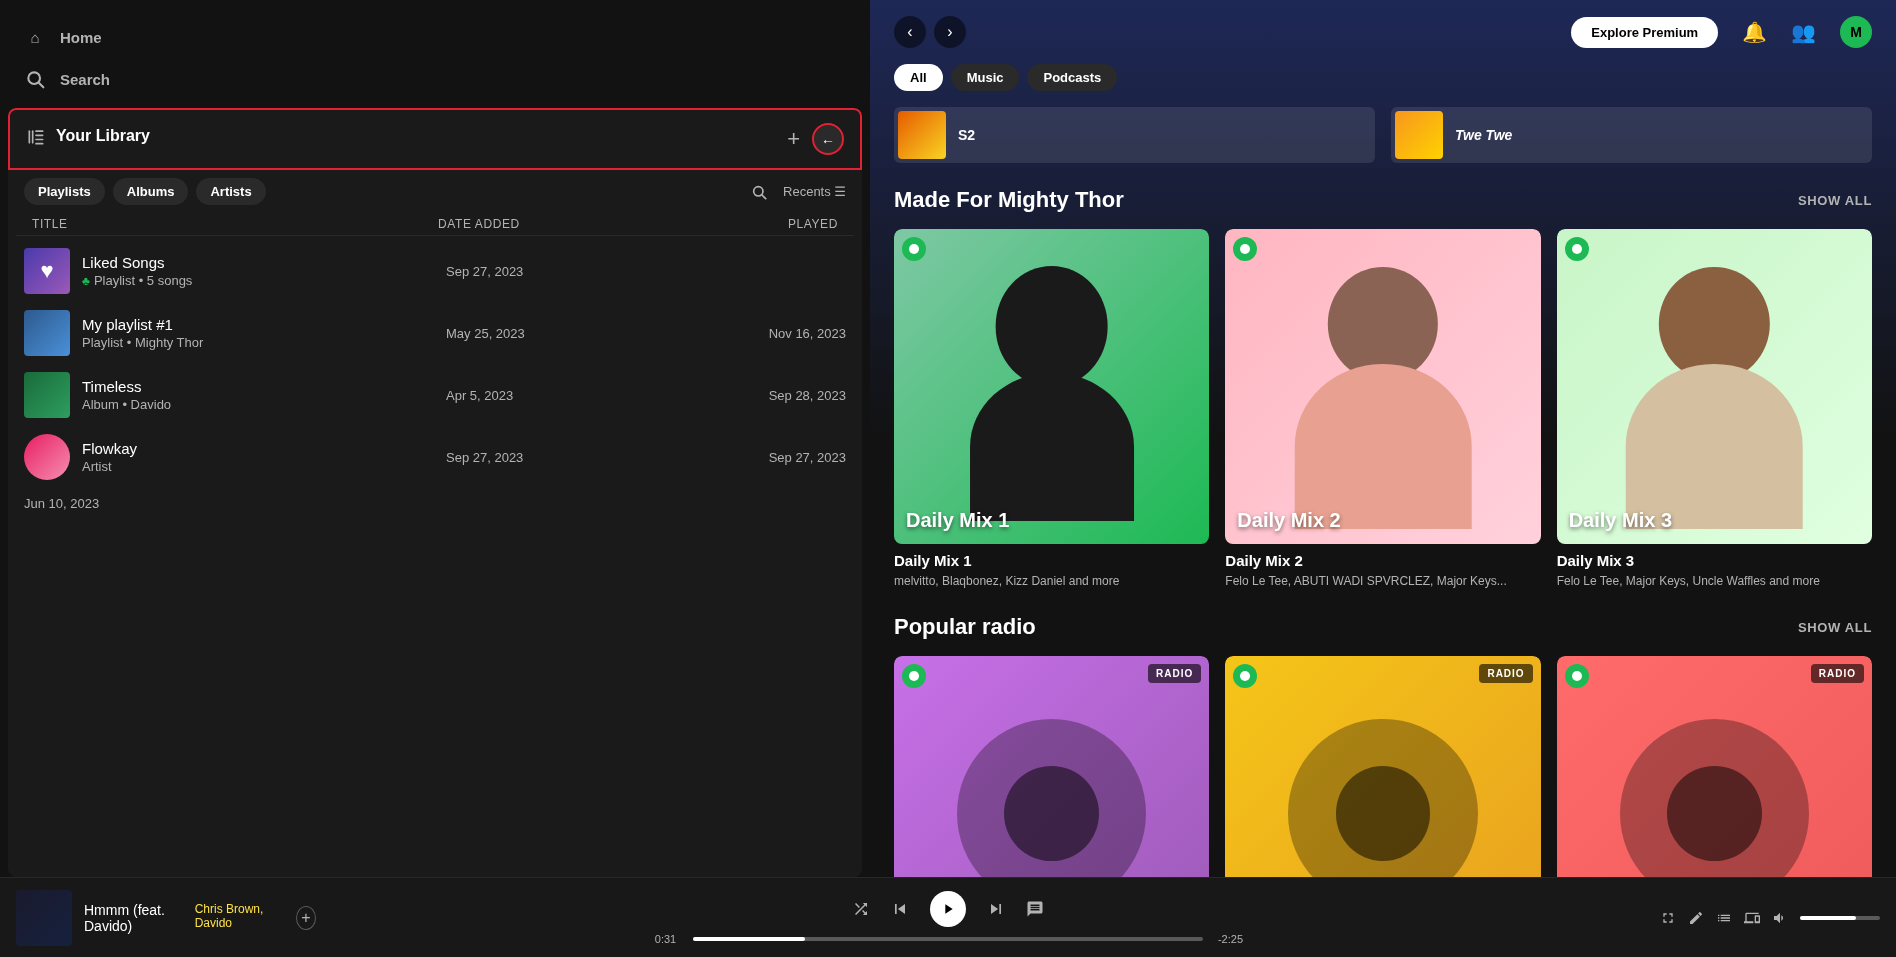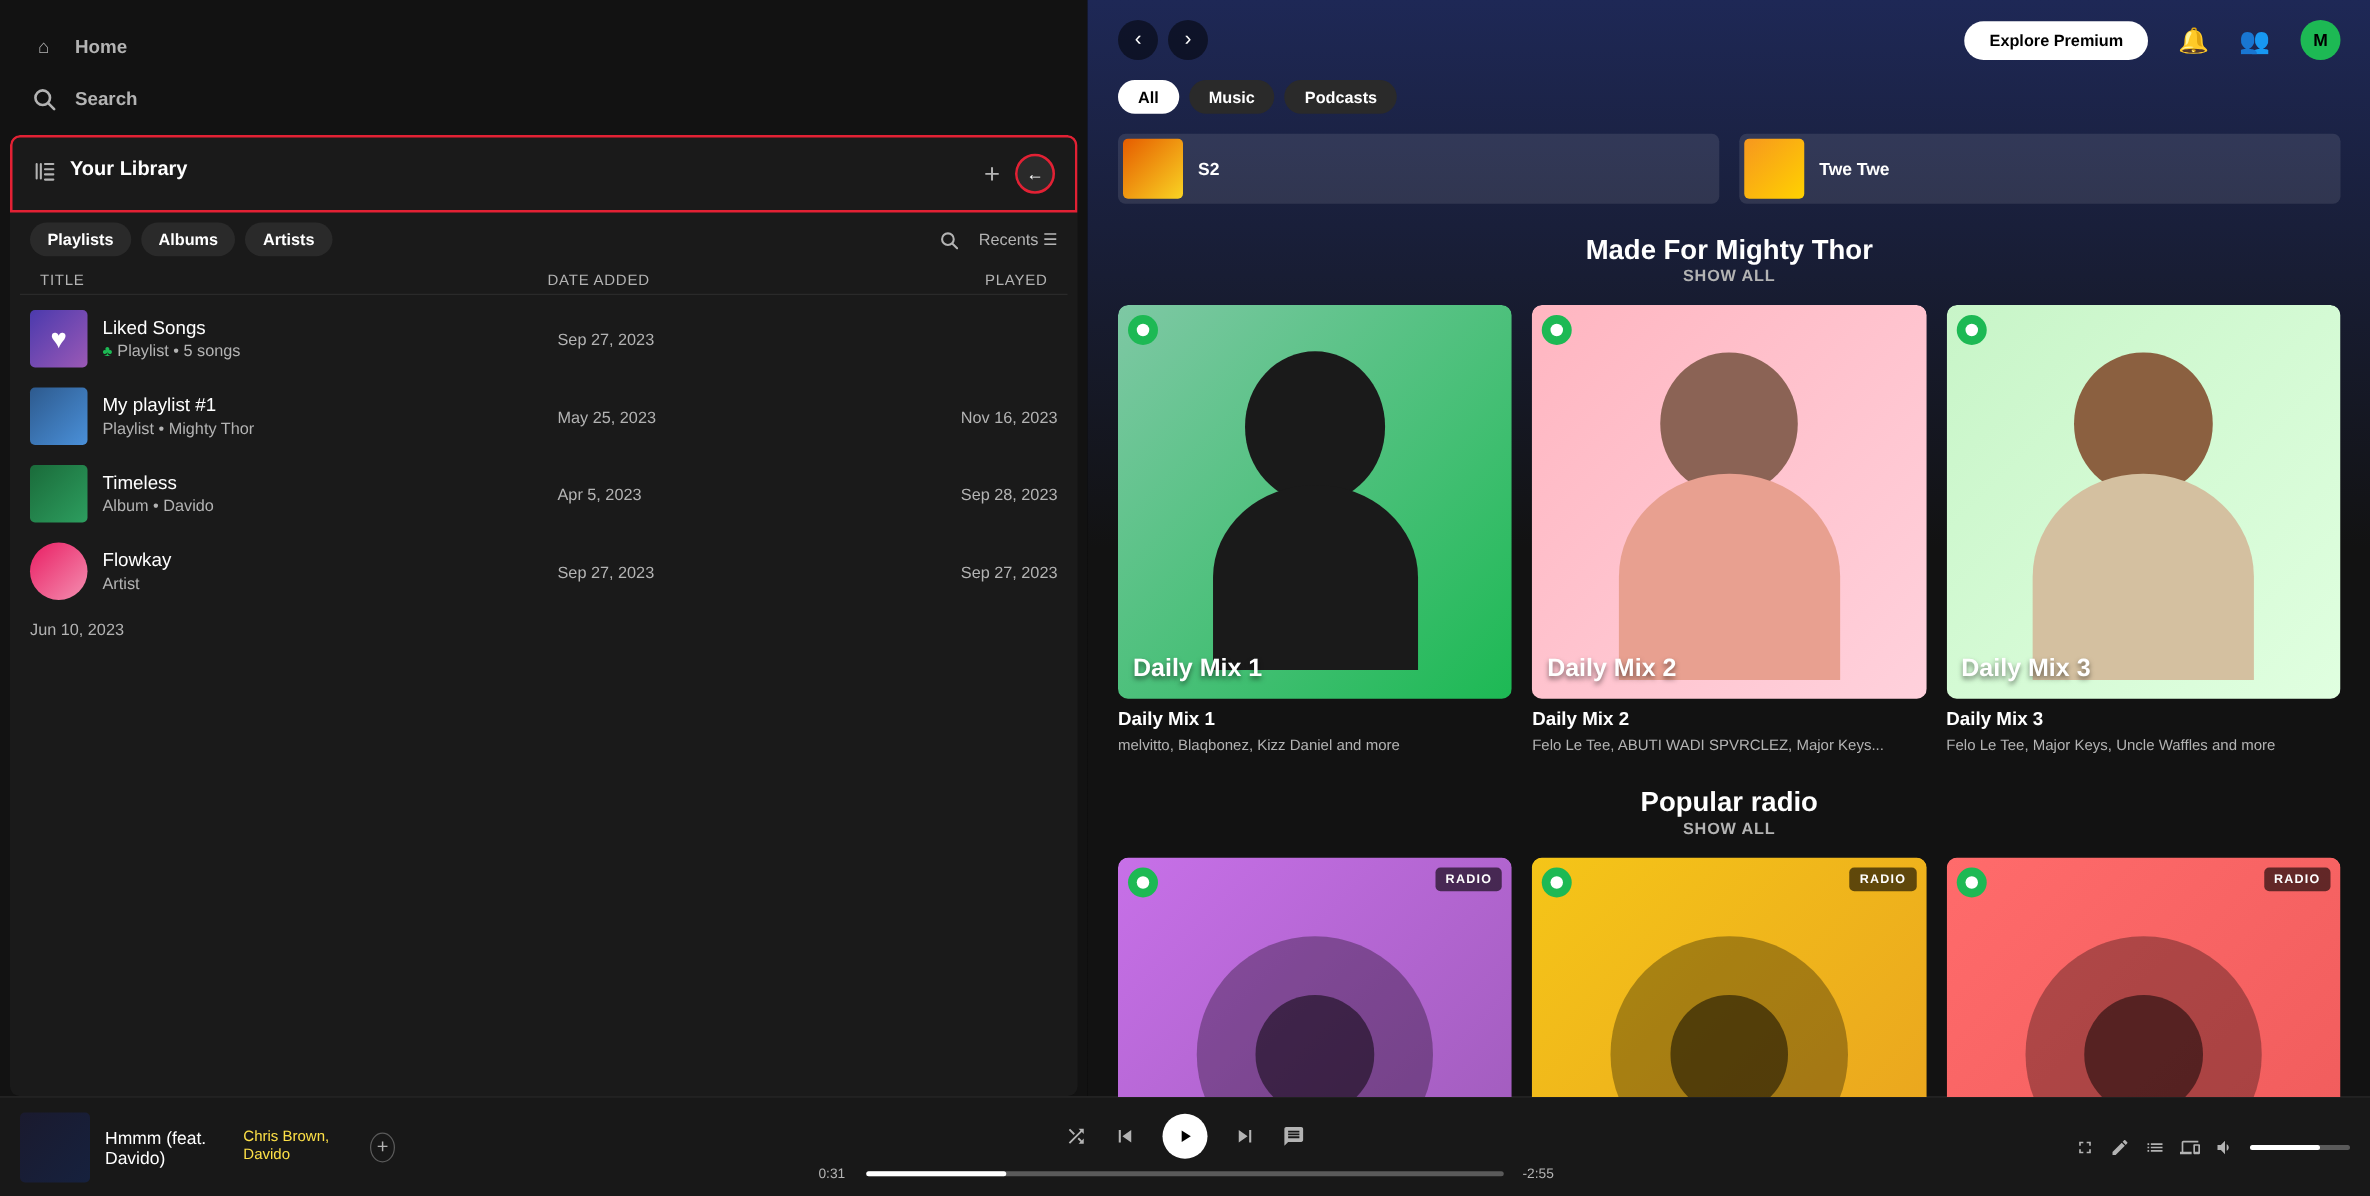--- a/index.html
+++ b/index.html
@@ -376,21 +376,20 @@
       cursor: pointer;
       flex: 1;
       min-width: 0;
     }
 
     .section-header {
       display: flex;
       align-items: center;
       justify-content: space-between;
       padding: 0 24px 16px;
-      flex-direction: column;
     }
 
     .section-title {
       font-size: 22px;
       font-weight: 700;
       color: #fff;
     }
 
     .show-all-btn {
       background: none;
@@ -855,21 +854,21 @@
       <button class="pill inactive">Podcasts</button>
     </div>
 
     <div class="recent-row">
       <div class="recent-card">
         <div class="s2-thumb" style="background: linear-gradient(135deg, #e65c00, #f9d423);"></div>
         <span style="font-size:14px; font-weight:700; color:#fff;">S2</span>
       </div>
       <div class="recent-card">
         <div class="twetwe-thumb" style="background: linear-gradient(135deg, #f7971e, #ffd200); width:48px; height:48px; border-radius:4px; flex-shrink:0;"></div>
-        <span style="font-size:14px; font-weight:700; color:#fff;">Twe Twe</span>
+        <span style="font-size:14px; font-weight:700; color:#fff;font-style:italic;">Twe Twe</span>
       </div>
     </div>
 
     <div class="section-header">
       <span class="section-title">Made For Mighty Thor</span>
       <button class="show-all-btn">Show all</button>
     </div>
 
     <div class="cards-row">
 
@@ -1022,21 +1021,21 @@
         <svg width="18" height="18" viewBox="0 0 24 24" fill="currentColor">
           <path d="M20 2H4c-1.1 0-2 .9-2 2v18l4-4h14c1.1 0 2-.9 2-2V4c0-1.1-.9-2-2-2zm-2 12H6v-2h12v2zm0-3H6V9h12v2zm0-3H6V6h12v2z"></path>
         </svg>
       </button>
     </div>
     <div class="progress-row">
       <span class="time-label">0:31</span>
       <div class="progress-bar">
         <div class="progress-fill"></div>
       </div>
-      <span class="time-label">-2:55</span>
+      <span class="time-label">-2:25</span>
     </div>
   </div>
 
   <div class="player-right">
     <button class="right-ctrl-btn">
       <svg width="16" height="16" viewBox="0 0 24 24" fill="currentColor">
           <path d="M7 14H5v5h5v-2H7v-3zm-2-4h2V7h3V5H5v5zm12 7h-3v2h5v-5h-2v3zM14 5v2h3v3h2V5h-5z"></path>
         </svg>
     </button>
     <button class="right-ctrl-btn">

